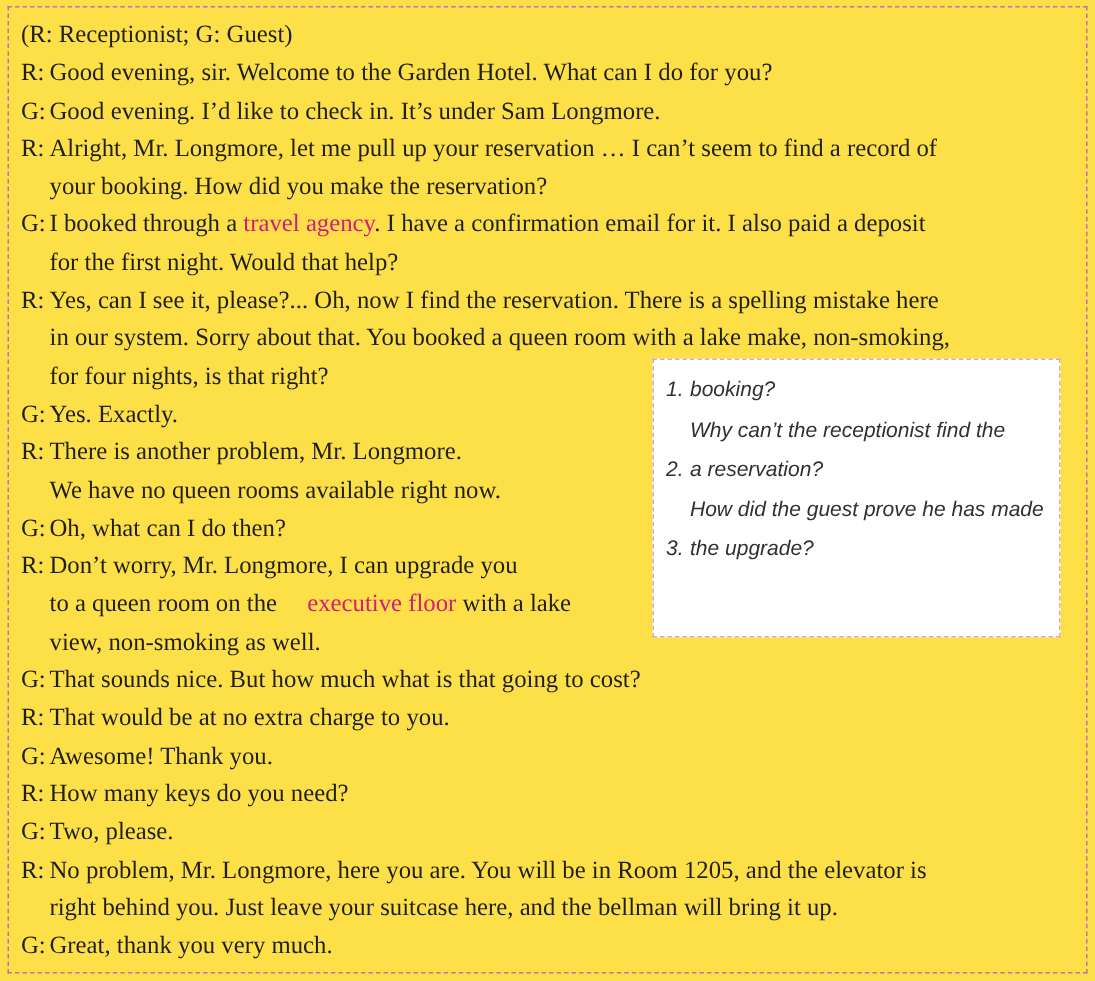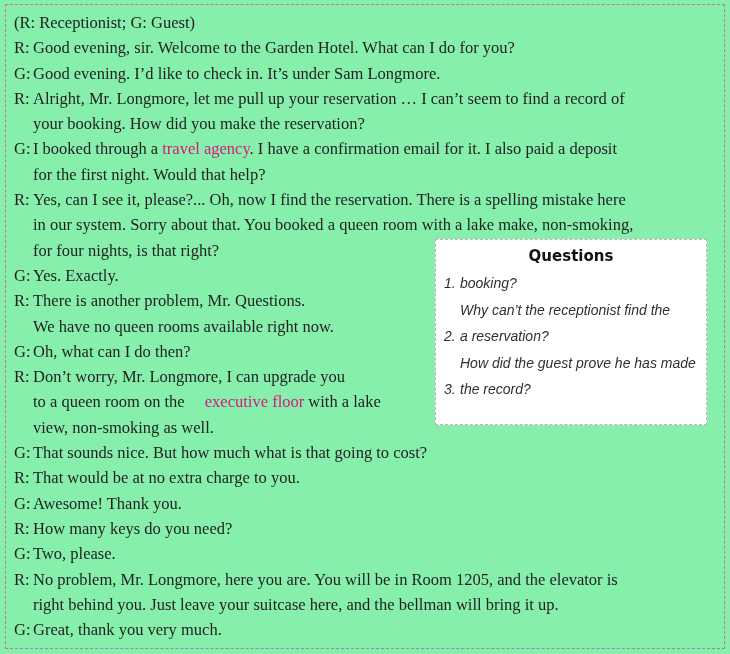--- a/index.html
+++ b/index.html
@@ -51,63 +51,62 @@
     font-style:italic;
     font-size:14px;
     line-height:26.5px;
     color:#303030;
   }
   .q-num { position:absolute; left:0; top:0; }
 </style>
 </head>
 <body>
 
-<div class="page" style="background: #86efac;">
+<div class="page" style="background: #fde047;">
   <div class="outer-border" style="border-color: rgb(199, 111, 168);"></div>
 
   <div class="dialogue" style="color: rgb(31, 31, 31);">
       <div class="line noindent"><span>(R: Receptionist; G: Guest)</span></div>
       <div class="line"><span class="prefix">R:</span><span>Good evening, sir. Welcome to the Garden Hotel. What can I do for you?</span></div>
       <div class="line"><span class="prefix">G:</span><span>Good evening. I’d like to check in. It’s under Sam Longmore.</span></div>
       <div class="line"><span class="prefix">R:</span><span>Alright, Mr. Longmore, let me pull up your reservation … I can’t seem to find a record of</span></div>
       <div class="line"><span>your booking. How did you make the reservation?</span></div>
       <div class="line"><span class="prefix">G:</span><span>I booked through a </span><span style="color: rgb(214, 25, 126); margin-top: 41px;">travel agency</span><span>. I have a confirmation email for it. I also paid a deposit</span></div>
       <div class="line"><span>for the first night. Would that help?</span></div>
       <div class="line"><span class="prefix">R:</span><span>Yes, can I see it, please?... Oh, now I find the reservation. There is a spelling mistake here</span></div>
       <div class="line"><span>in our system. Sorry about that. You booked a queen room with a lake make, non-smoking,</span></div>
       <div class="line"><span>for four nights, is that right?</span></div>
       <div class="line"><span class="prefix">G:</span><span>Yes. Exactly.</span></div>
-      <div class="line"><span class="prefix">R:</span><span>There is another problem, Mr. Questions.</span></div>
+      <div class="line"><span class="prefix">R:</span><span>There is another problem, Mr. Longmore.</span></div>
       <div class="line"><span>We have no queen rooms available right now.</span></div>
       <div class="line"><span class="prefix">G:</span><span>Oh, what can I do then?</span></div>
       <div class="line"><span class="prefix">R:</span><span>Don’t worry, Mr. Longmore, I can upgrade you</span></div>
       <div class="line"><span>to a queen room on the </span><span style="color: rgb(214, 25, 126); margin-left: 16px;">executive floor</span><span> with a lake</span></div>
       <div class="line"><span>view, non-smoking as well.</span></div>
       <div class="line"><span class="prefix">G:</span><span>That sounds nice. But how much what is that going to cost?</span></div>
       <div class="line"><span class="prefix">R:</span><span>That would be at no extra charge to you.</span></div>
       <div class="line"><span class="prefix">G:</span><span>Awesome! Thank you.</span></div>
       <div class="line"><span class="prefix">R:</span><span>How many keys do you need?</span></div>
       <div class="line"><span class="prefix">G:</span><span>Two, please.</span></div>
       <div class="line"><span class="prefix">R:</span><span>No problem, Mr. Longmore, here you are. You will be in Room 1205, and the elevator is</span></div>
       <div class="line"><span>right behind you. Just leave your suitcase here, and the bellman will bring it up.</span></div>
       <div class="line"><span class="prefix">G:</span><span>Great, thank you very much.</span></div>
     </div>
 
   <div class="questions-box" style="border-color: rgb(216, 170, 184);">
-    <div class="q-title">Questions</div>
     <div>
         <div class="q-item">
           <span class="q-num">1.</span>
           <div>booking?</div>
           <div>Why can’t the receptionist find the</div>
         </div>
         <div class="q-item">
           <span class="q-num">2.</span>
           <div>a reservation?</div>
           <div>How did the guest prove he has made</div>
         </div>
         <div class="q-item">
           <span class="q-num">3.</span>
-          <div>the record?</div>
+          <div>the upgrade?</div>
         </div>
       </div>
   </div>
 </div>
 
 </body></html>

